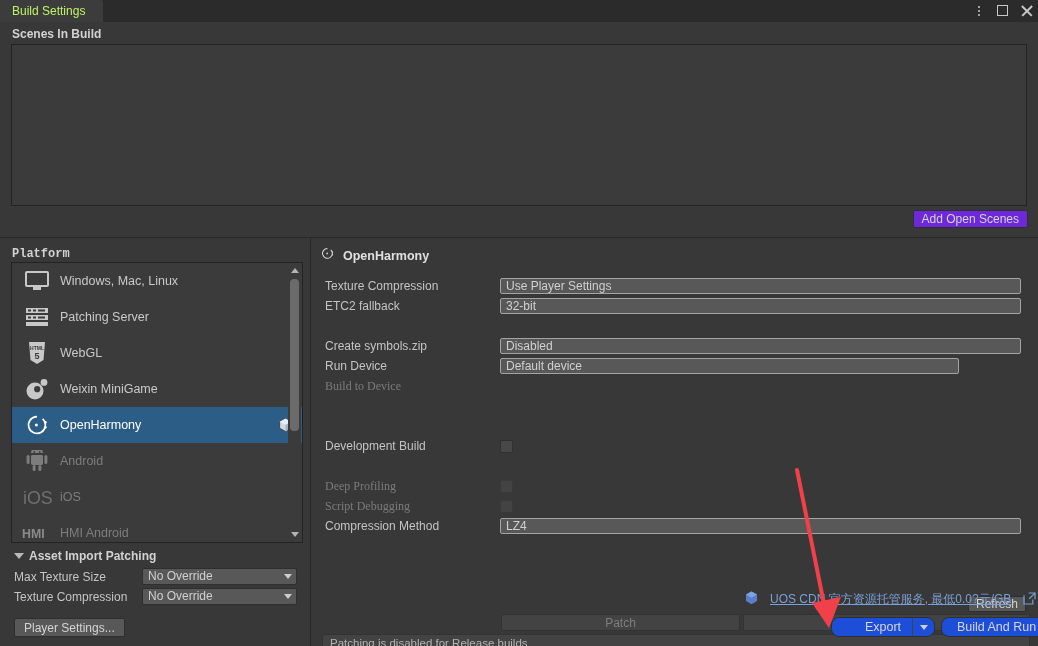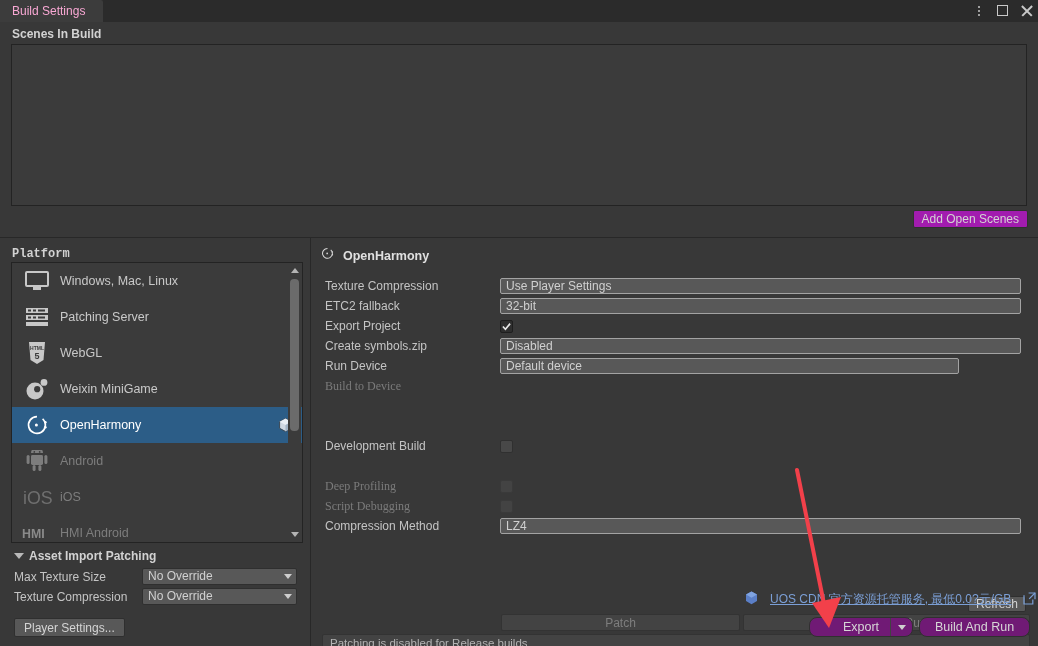--- a/index.html
+++ b/index.html
@@ -19,21 +19,21 @@
 
   
   .titlebar {
     position: absolute; left: 0; top: 0; width: 1038px; height: 22px;
     background: #2b2b2b;
   }
   .tab {
     position: absolute; left: 0; top: 0; height: 22px;
     padding: 0 18px 0 12px;
     background: #3c3c3c;
-    color: #f9a8d4;
+    color: #bef264;
     font-size: 12px;
     line-height: 22px;
     border-top-right-radius: 2px;
   }
   .winbtns {
     position: absolute; right: 4px; top: 0; height: 22px;
     display: flex; align-items: center; gap: 10px;
   }
   .winbtn { width: 14px; height: 14px; position: relative; cursor: default; }
   .dots { display: flex; flex-direction: column; align-items: center; justify-content: center; gap: 2px; height: 14px; }
@@ -56,21 +56,21 @@
     font-size: 12px; font-weight: bold; color: #d2d2d2;
   }
   .scenes-box {
     position: absolute; left: 11px; top: 22px; width: 1016px; height: 162px;
     background: #3b3b3b;
     border: 1px solid #232323;
   }
   .add-scenes {
     position: absolute; right: 10px; top: 188px;
     height: 18px; padding: 0 8px;
-    background: #a21caf;
+    background: #6d28d9;
     border: 1px solid #303030;
     border-radius: 2px;
     color: #d4d4d4; font-size: 12px; line-height: 17px;
     cursor: default;
   }
 
   .hsep {
     position: absolute; left: 0; top: 237px; width: 1038px; height: 1px;
     background: #282828;
   }
@@ -211,24 +211,25 @@
   .cdn-link {
     position: absolute; left: 745px; top: 591px;
     display: flex; align-items: center; gap: 12px;
     font-size: 12px; cursor: default;
   }
   .cdn-text {
     color: #7b9fd6; text-decoration: underline; white-space: nowrap;
   }
   .btn {
     position: absolute; height: 20px;
-    background: #701a75; border: 1px solid #303030; border-radius: 8px;
+    background: #1d4ed8; border: 1px solid #303030; border-radius: 8px;
     color: #d6d6d6; font-size: 12.5px;
     display: flex; align-items: center; justify-content: center;
     cursor: default;
+    margin-left: 22px;
   }
   .btn-export { left: 809px; top: 617px; width: 104px; }
   .btn-export .exp-split {
     position: absolute; right: 0; top: 0; bottom: 0; width: 22px;
     border-left: 1px solid #424242;
     display: flex; align-items: center; justify-content: center;
   }
   .btn-bar { left: 919px; top: 617px; width: 111px; }
 
   .arrow-svg { position: absolute; left: 0; top: 0; pointer-events: none; }
@@ -426,28 +427,20 @@
   </div>
 
   <div class="srow" style="top:60px">
     <span class="slbl">ETC2 fallback</span>
     <span class="field-dd" style="width:521px">
       <span class="dtxt">32-bit</span>
       <span class="darrow"></span>
     </span>
   </div>
 
-  <div class="srow" style="top:80px">
-    <span class="slbl">Export Project</span>
-    <span class="cbox">
-      <svg class="chk" viewBox="0 0 10 10">
-          <path d="M1 5 L3.8 8 L9 1.8" fill="none" stroke="#e8e8e8" stroke-width="1.8"></path>
-        </svg>
-    </span>
-  </div>
 
   <div class="srow" style="top:100px">
     <span class="slbl">Create symbols.zip</span>
     <span class="field-dd" style="width:521px">
       <span class="dtxt">Disabled</span>
       <span class="darrow"></span>
     </span>
   </div>
 
   <div class="srow" style="top:120px">

